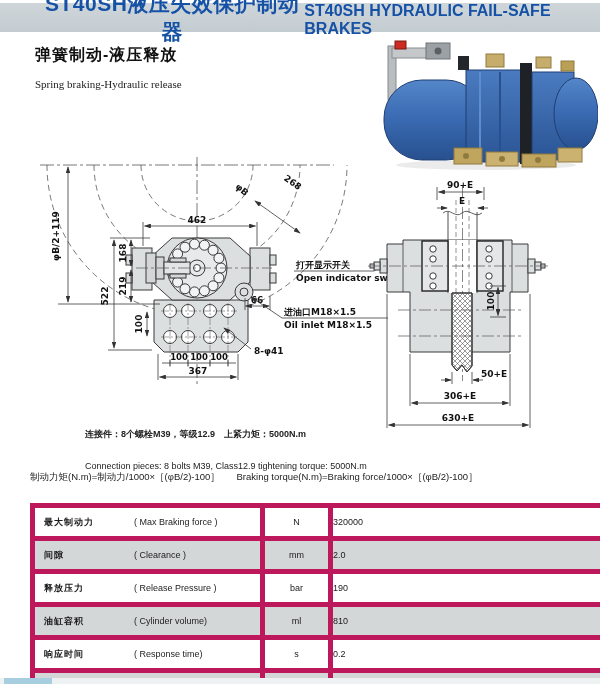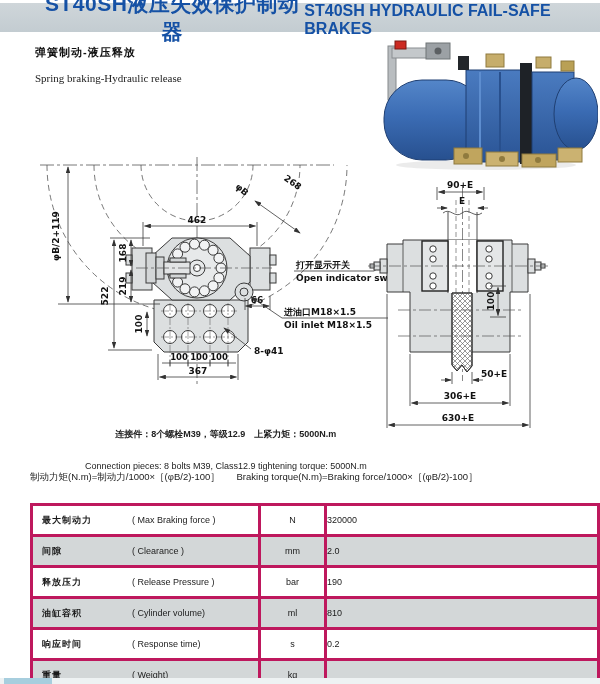--- a/index.html
+++ b/index.html
@@ -11,40 +11,40 @@
   
   .banner{
     position:absolute;left:0;top:3px;width:600px;height:29px;
     background:linear-gradient(#cfd6da,#c3ccd1);
     display:flex;align-items:center;padding-left:44px;box-sizing:border-box;
   }
   .banner .t-zh{font-size:21px;font-weight:bold;color:#1551a5;letter-spacing:.5px;text-align:center;}
   .banner .t-en{font-size:16px;font-weight:bold;color:#1551a5;margin-left:4px;padding-top:4px;}
   
   .subtitle{position:absolute;left:35px;top:45px;}
-  .subtitle .s-zh{font-size:11px;font-weight:bold;color:#111;letter-spacing:1px;}
+  .subtitle .s-zh{font-size:16px;font-weight:bold;color:#111;letter-spacing:1px;}
   .subtitle .s-en{font-size:11px;color:#222;margin-top:12px;font-family:Liberation Serif, serif;}
   
   .photo{position:absolute;left:368px;top:36px;width:230px;height:136px;}
   
   .drawing{position:absolute;left:0;top:156px;width:600px;height:274px;}
   
-  .notes{position:absolute;left:85px;top:427px;line-height:14px;text-align:center;}
+  .notes{position:absolute;left:85px;top:427px;line-height:14px;}
   .notes .n-zh{font-size:9px;font-weight:bold;color:#222;}
   .notes .n-en{font-size:9px;color:#222;margin-top:18px;}
   
   .formula{position:absolute;left:30px;top:471px;font-size:9.5px;color:#222;white-space:nowrap;}
   .formula span{margin-right:14px;}
   
   table.spec{
     position:absolute;left:30px;top:503px;width:558px;height:168px;
     border-collapse:collapse;table-layout:fixed;
     font-size:9px;
   }
-  table.spec td{border:3px solid #be185d;height:28px;padding:0;vertical-align:middle;}
+  table.spec td{border:5px solid #be185d;height:28px;padding:0;vertical-align:middle;}
   table.spec{border:2px solid #333;}
   table.spec tr:nth-child(even){background:#d3d7d8;}
   table.spec tr:nth-child(odd){background:#ffffff;}
   td.c-label{width:225px;}
   td.c-unit{width:63px;text-align:center;}
   td.c-value{width:270px;padding-left:14px;}
   .lbl-wrap{display:flex;align-items:center;padding-left:9px;}
   .lbl-zh{font-weight:bold;width:90px;letter-spacing:1px;}
   .lbl-en{color:#222;}
   

